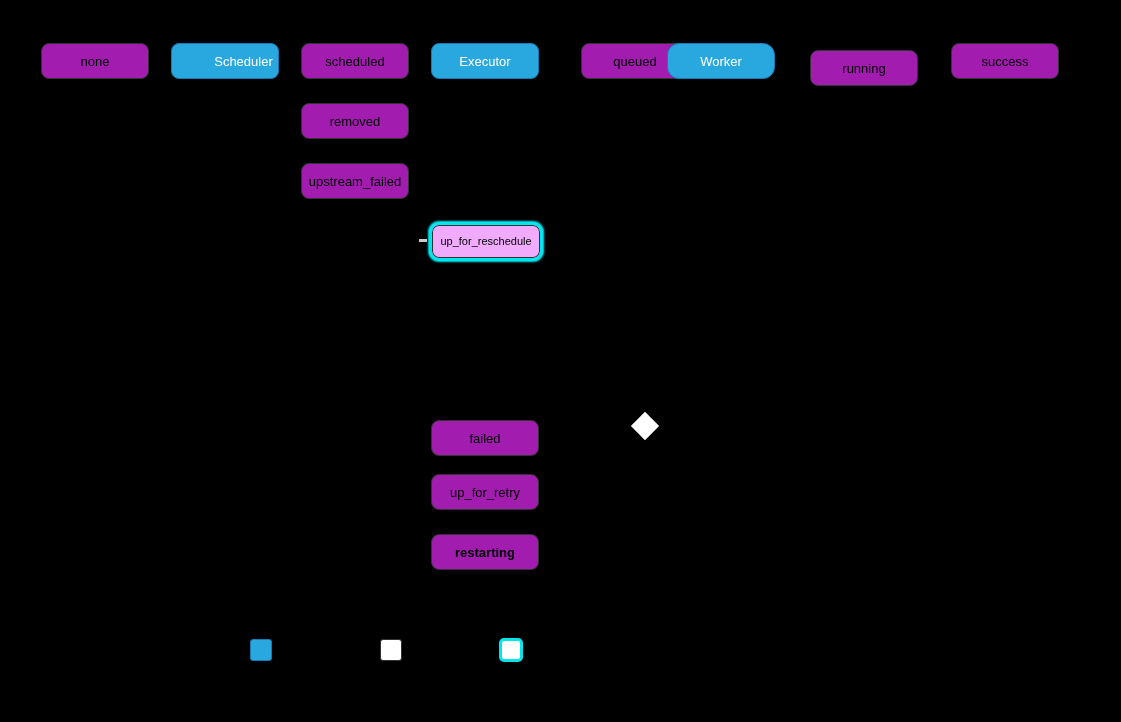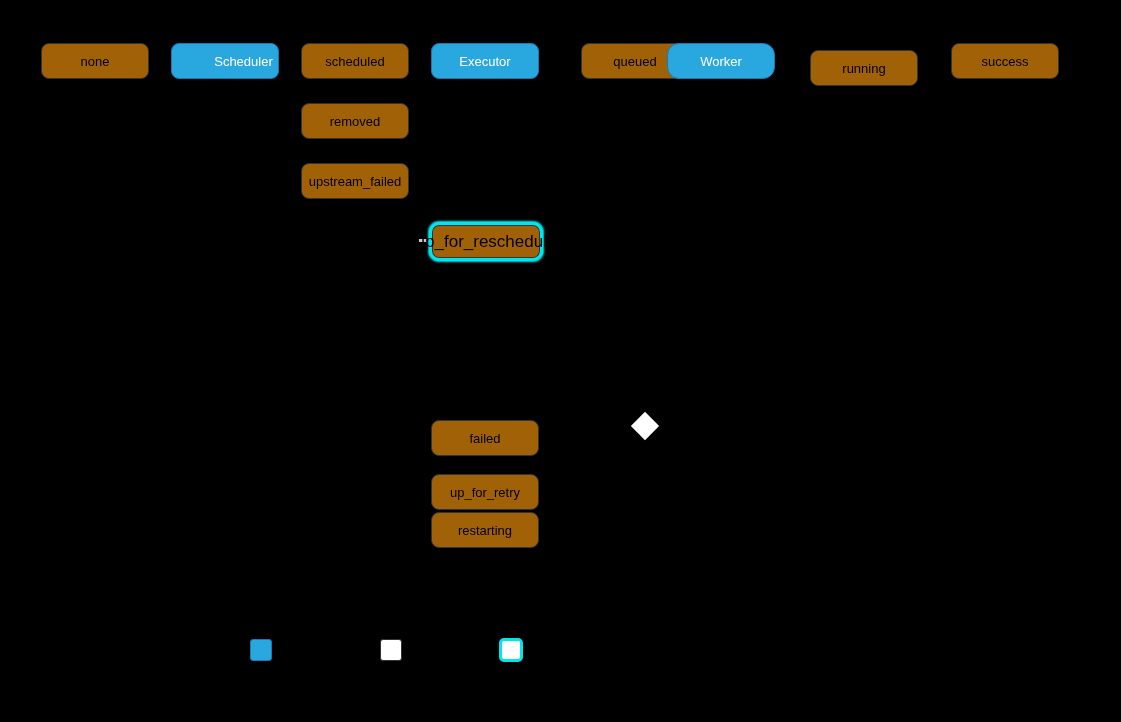--- a/index.html
+++ b/index.html
@@ -22,38 +22,38 @@
     box-sizing: border-box;
     border-radius: 8px;
     display: flex;
     align-items: center;
     justify-content: center;
     font-size: 13px;
     line-height: 1;
     white-space: nowrap;
   }
   .n-white {
-    background: #a16207;
+    background: #a21caf;
     border: 1px solid #333333;
     color: #000000;
   }
   .n-blue {
     background: #29a8df;
     border: 1px solid #1879b3;
     color: #ffffff;
   }
   .n-highlight {
-    background: #a16207;
+    background: #f0abfc;
     border: 3px solid #00e5ee;
     border-radius: 10px;
     color: #000000;
     box-shadow: 0 0 2px 1px #00e5ee, inset 0 0 0 1px #333333;
     width: 114px;
     height: 39px;
-    font-size: 17px;
+    font-size: 11px;
   }
   .diamond {
     position: absolute;
     left: 635px;
     top: 416px;
     width: 20px;
     height: 20px;
     background: #ffffff;
     transform: rotate(45deg);
   }
@@ -114,21 +114,21 @@
   <div class="node n-white" style="left:301px; top:163px;">upstream_failed</div>
 
   <div class="arrow-stub"></div>
 
   <div class="node n-highlight" style="left:429px; top:222px;">up_for_reschedule</div>
 
   <div class="node n-white" style="left:431px; top:372px;margin-top:48px;">failed</div>
 
   <div class="node n-white" style="left:431px; top:442px;margin-top:32px;">up_for_retry</div>
 
-  <div class="node n-white" style="left:431px; top:512px;">restarting</div>
+  <div class="node n-white" style="left:431px; top:534px;font-weight:bold;">restarting</div>
 
   <div class="diamond"></div>
 
   <div class="swatch sw-blue" style="left:250px; top:639px;"></div>
 
   <div class="swatch sw-white" style="left:380px; top:639px;"></div>
 
   <div class="swatch sw-highlight" style="left:499px; top:638px;"></div>
 
 </div>

